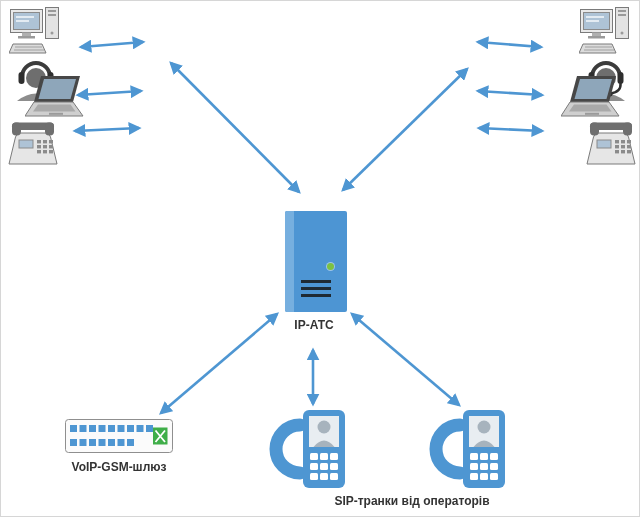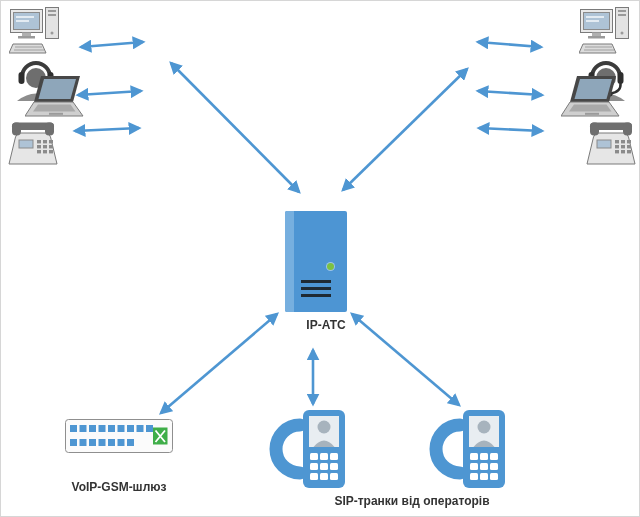--- a/index.html
+++ b/index.html
@@ -78,22 +78,22 @@
     margin: 4px 0;
   }
 
   .label {
     position: absolute;
     font-weight: bold;
     font-size: 12px;
     color: var(--label-color, #333333);
     text-align: center;
   }
-  .server-label  { left: 288px; top: 317px; width: 74px;  }
-  .gateway-label { left: 56px;  top: 459px; width: 124px; margin-top: 20px; }
+  .server-label  { left: 276px; top: 317px; width: 74px;  }
+  .gateway-label { left: 56px;  top: 459px; width: 124px; }
   .sip-label     { left: 308px; top: 493px; width: 206px; }
 
   
   .gateway    { left: 64px;  top: 418px; }
   .sip-center { left: 268px; top: 406px; }
   .sip-right  { left: 428px; top: 406px; }
 </style>
 </head>
 <body>
 

